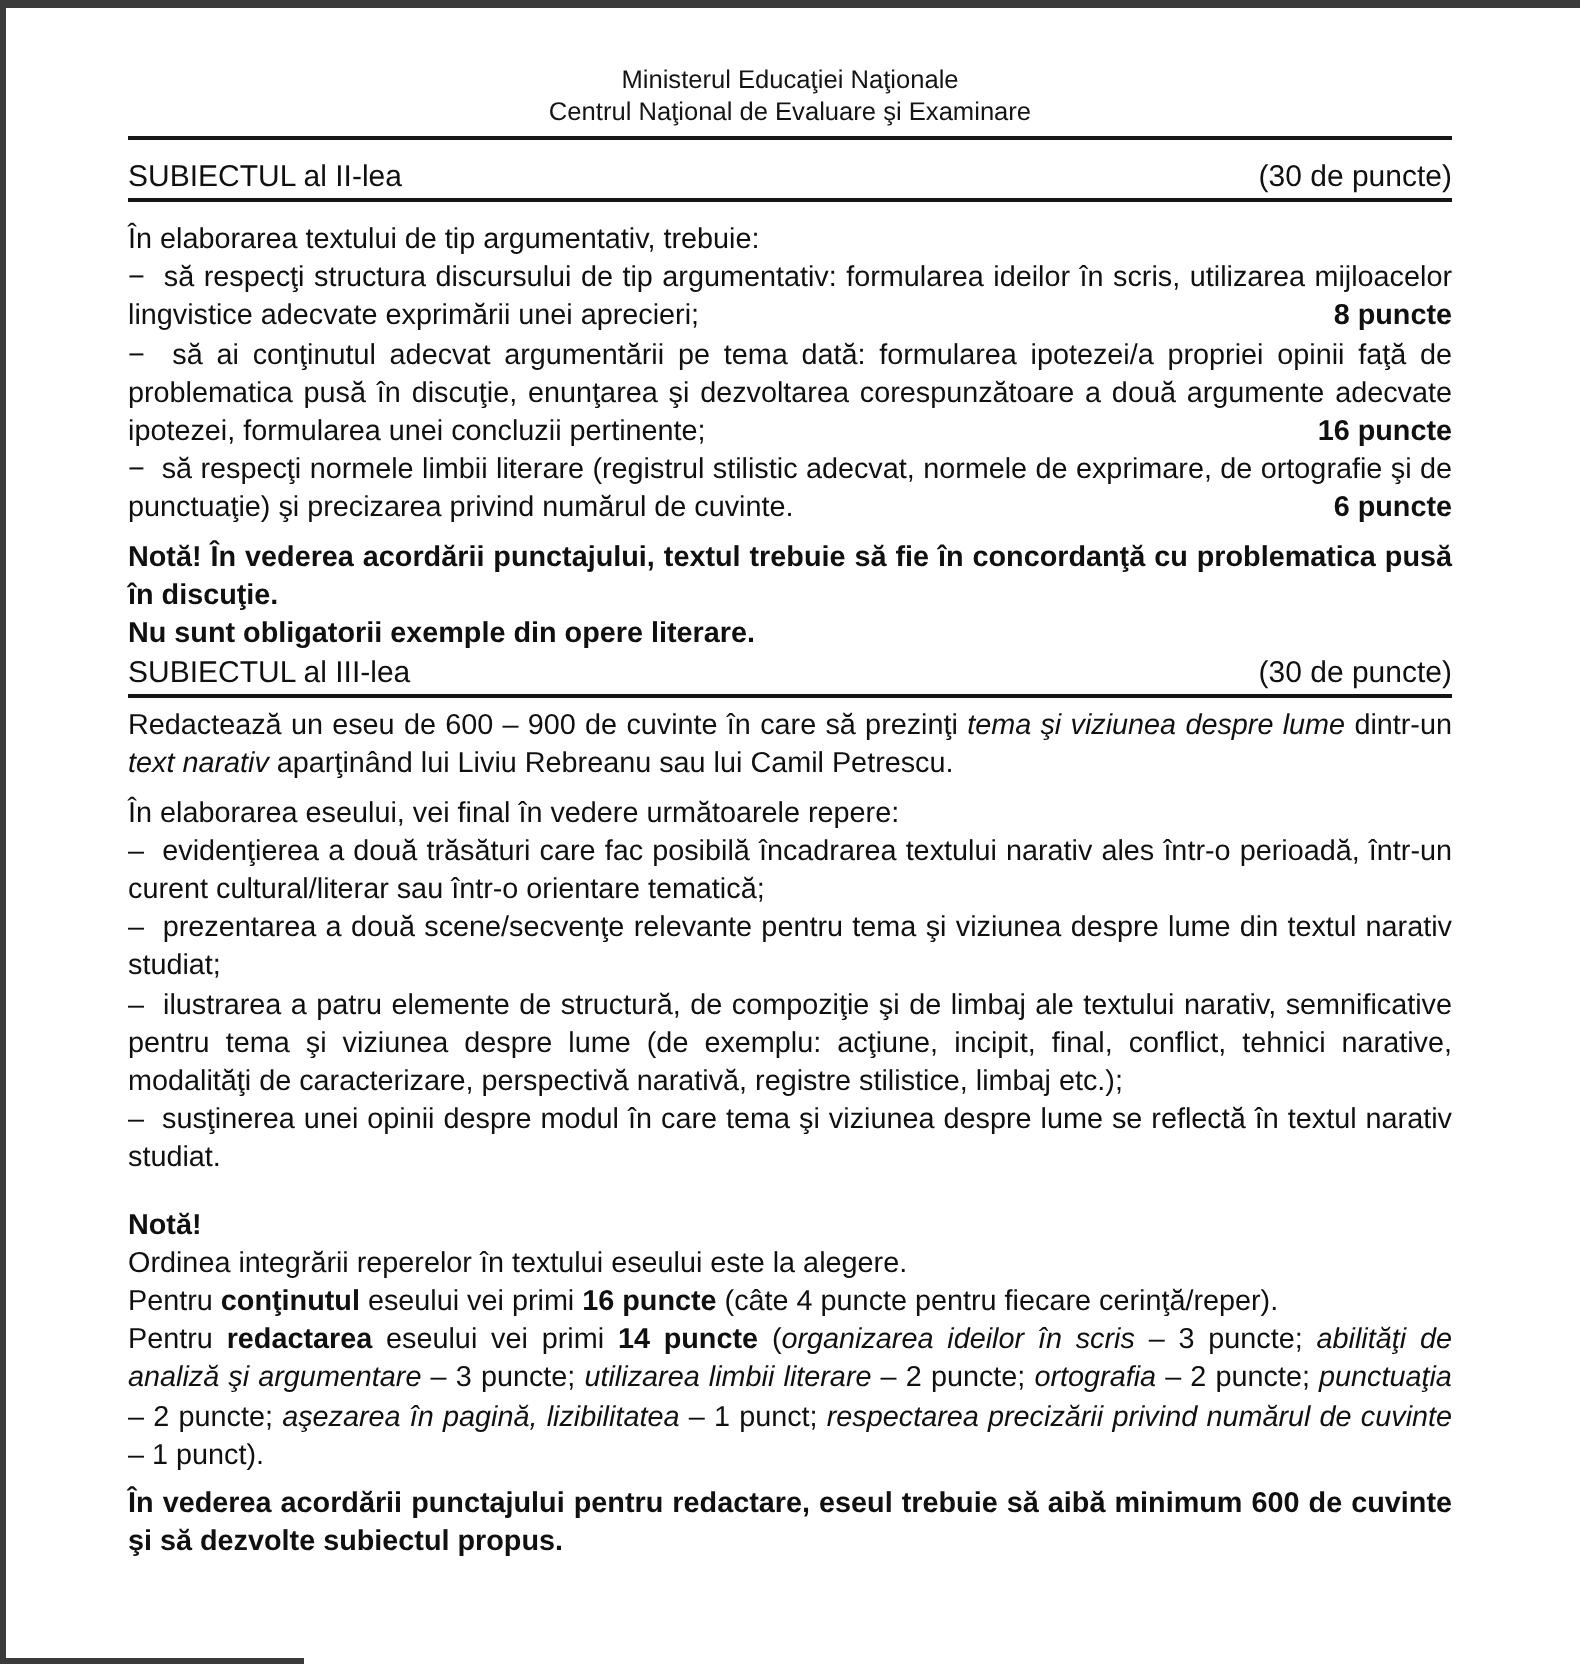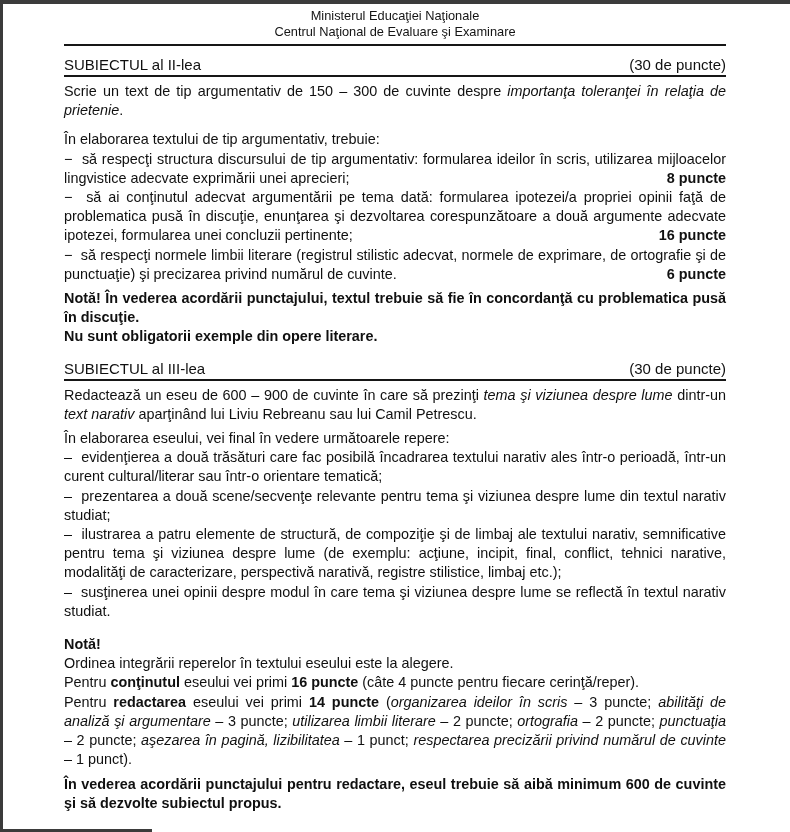--- a/index.html
+++ b/index.html
@@ -11,35 +11,35 @@
     font-family:"Liberation Sans","DejaVu Sans",sans-serif;
     color:#101010;
   }
   
   .edge-top{position:absolute;left:0;top:0;width:790px;height:4px;background:#3b3b3b;}
   .edge-left{position:absolute;left:0;top:0;width:3px;height:832px;background:#3b3b3b;}
   .edge-bottom{position:absolute;left:0;top:829px;width:152px;height:3px;background:#3b3b3b;}
 
   .page{
     position:absolute;inset:0;
-    padding:8px 64px 0 64px;
+    padding:32px 64px 0 64px;
     box-sizing:border-box;
   }
   .doc-header{text-align:center;font-size:12.8px;line-height:16px;color:#141414;}
   .doc-header div{white-space:nowrap;}
   .header-rule{border:none;border-top:2px solid #161616;margin:4px 0 0 0;}
 
   .section-title-row{
     display:flex;justify-content:space-between;align-items:flex-end;
     font-weight:normal;font-size:15px;line-height:19px;
     border-bottom:2.5px solid #161616;
     padding-bottom:1px;
     margin-top:9px;margin-bottom:5px;
   }
-  .section-title-row.second{margin-top:12px;align-items:center;}
+  .section-title-row.second{margin-top:0;align-items:center;}
 
   .blocks p{
     margin:0;
     text-align:justify;
     font-size:14.4px;
     line-height:19.2px;
     color:#101010;
   }
   .blocks p.bold{font-weight:bold;}
   .sp-s{margin-top:5px !important;}
@@ -62,21 +62,20 @@
     <div>Ministerul Educaţiei Naţionale</div>
     <div>Centrul Naţional de Evaluare şi Examinare</div>
   </div>
   <hr class="header-rule">
 
   <div class="section-title-row">
     <span>SUBIECTUL al II-lea</span>
     <span>(30 de puncte)</span>
   </div>
   <div class="blocks">
-      <p class="sp-s"><span>Scrie un text de tip argumentativ de 150 – 300 de cuvinte despre </span><span class="i">importanţa toleranţei în relaţia de prietenie</span><span>.</span></p>
       <p class="sp-m"><span>În elaborarea textului de tip argumentativ, trebuie:</span></p>
       <p class=""><span>−&nbsp; să respecţi structura discursului de tip argumentativ: formularea ideilor în scris, utilizarea mijloacelor lingvistice adecvate exprimării unei aprecieri;</span><span class="pts">8 puncte</span></p>
       <p class=""><span>−&nbsp; să ai conţinutul adecvat argumentării pe tema dată: formularea ipotezei/a propriei opinii faţă de problematica pusă în discuţie, enunţarea şi dezvoltarea corespunzătoare a două argumente adecvate ipotezei, formularea unei concluzii pertinente;</span><span class="pts">16 puncte</span></p>
       <p class=""><span>−&nbsp; să respecţi normele limbii literare (registrul stilistic adecvat, normele de exprimare, de ortografie şi de punctuaţie) şi precizarea privind numărul de cuvinte.</span><span class="pts">6 puncte</span></p>
       <p class="bold sp-s"><span>Notă! În vederea acordării punctajului, textul trebuie să fie în concordanţă cu problematica pusă în discuţie.</span></p>
       <p class="bold "><span>Nu sunt obligatorii exemple din opere literare.</span></p>
     </div>
 
   <div class="section-title-row second">
     <span>SUBIECTUL al III-lea</span>

